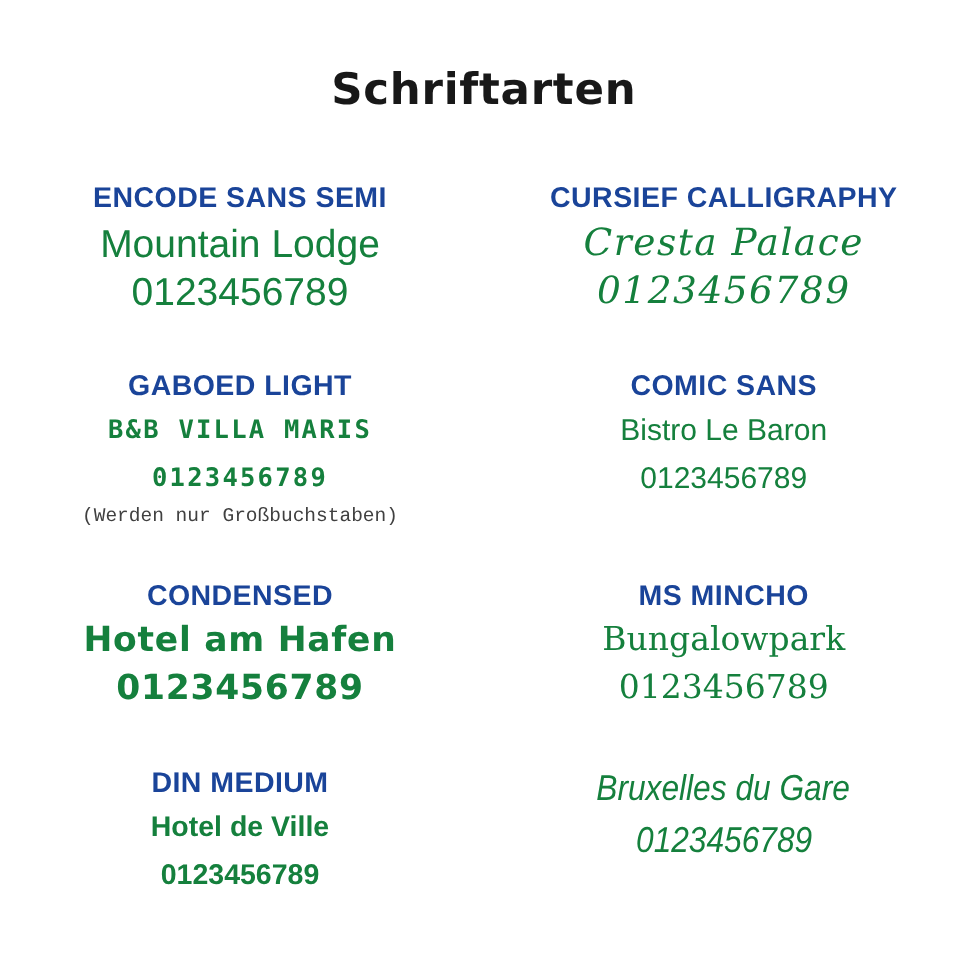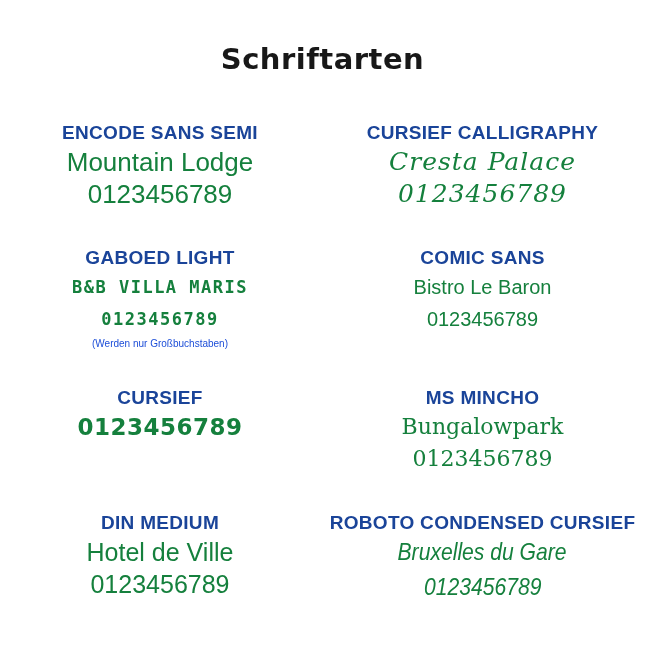--- a/index.html
+++ b/index.html
@@ -45,34 +45,34 @@
     color: #1a4499;
     letter-spacing: 0.3px;
     white-space: nowrap;
   }
   .sample-line {
     line-height: 32px;
     color: #15803d;
     white-space: nowrap;
   }
   .note-line {
-    font-family: Liberation Sans, sans-serif;
-    font-size: 10px;
+    font-family: Liberation Mono, monospace;
+    font-size: 13px;
     line-height: 17px;
-    color: #1d4ed8;
+    color: #404040;
   }
 
   
   .style-encode   { font-family: "Liberation Sans", sans-serif; font-weight: 400; font-size: 26px; }
   .style-lucida   { font-family: "DejaVu Serif", serif; font-style: italic; font-size: 25px; letter-spacing: 1px; }
   .style-gaboed   { font-family: "DejaVu Sans Mono", monospace; font-weight: 700; font-size: 17px; letter-spacing: 1.5px; }
   .style-comic    { font-family: Liberation Sans, sans-serif; font-size: 20px; }
   .style-bongaloo { font-family: "DejaVu Sans", sans-serif; font-weight: 700; font-size: 23px; letter-spacing: 0.5px; }
   .style-mincho   { font-family: "DejaVu Serif", serif; font-weight: 400; font-size: 22px; }
-  .style-din      { font-family: "Liberation Sans", sans-serif; font-weight: 400; font-size: 25px; }
+  .style-din      { font-family: "Liberation Sans", sans-serif; font-weight: 700; font-size: 19px; }
   .style-roboto   { font-family: "Liberation Sans", sans-serif; font-style: italic; font-size: 24px; display: inline-block; transform: scaleX(0.88); transform-origin: center; }
 </style>
 </head>
 <body>
 
 <div class="page">
 
   <h1 class="page-title">Schriftarten</h1>
 
   <div class="specimen-grid">
@@ -96,36 +96,36 @@
       <div class="note-line">(Werden nur Großbuchstaben)</div>
     </div>
 
     <div class="font-block">
       <div class="font-name">COMIC SANS</div>
       <div class="sample-line style-comic">Bistro Le Baron</div>
       <div class="sample-line style-comic">0123456789</div>
     </div>
 
     <div class="font-block">
-      <div class="font-name">CURSIEF</div>
+      <div class="font-name">CONDENSED</div>
+      <div class="sample-line style-bongaloo">Hotel am Hafen</div>
       <div class="sample-line style-bongaloo">0123456789</div>
     </div>
 
     <div class="font-block">
       <div class="font-name">MS MINCHO</div>
       <div class="sample-line style-mincho">Bungalowpark</div>
       <div class="sample-line style-mincho">0123456789</div>
     </div>
 
     <div class="font-block">
       <div class="font-name">DIN MEDIUM</div>
       <div class="sample-line style-din">Hotel de Ville</div>
       <div class="sample-line style-din">0123456789</div>
     </div>
 
     <div class="font-block">
-      <div class="font-name">ROBOTO CONDENSED CURSIEF</div>
       <div class="sample-line"><span class="style-roboto">Bruxelles du Gare</span></div>
       <div class="sample-line"><span class="style-roboto">0123456789</span></div>
     </div>
 
   </div>
 </div>
 
 </body></html>

